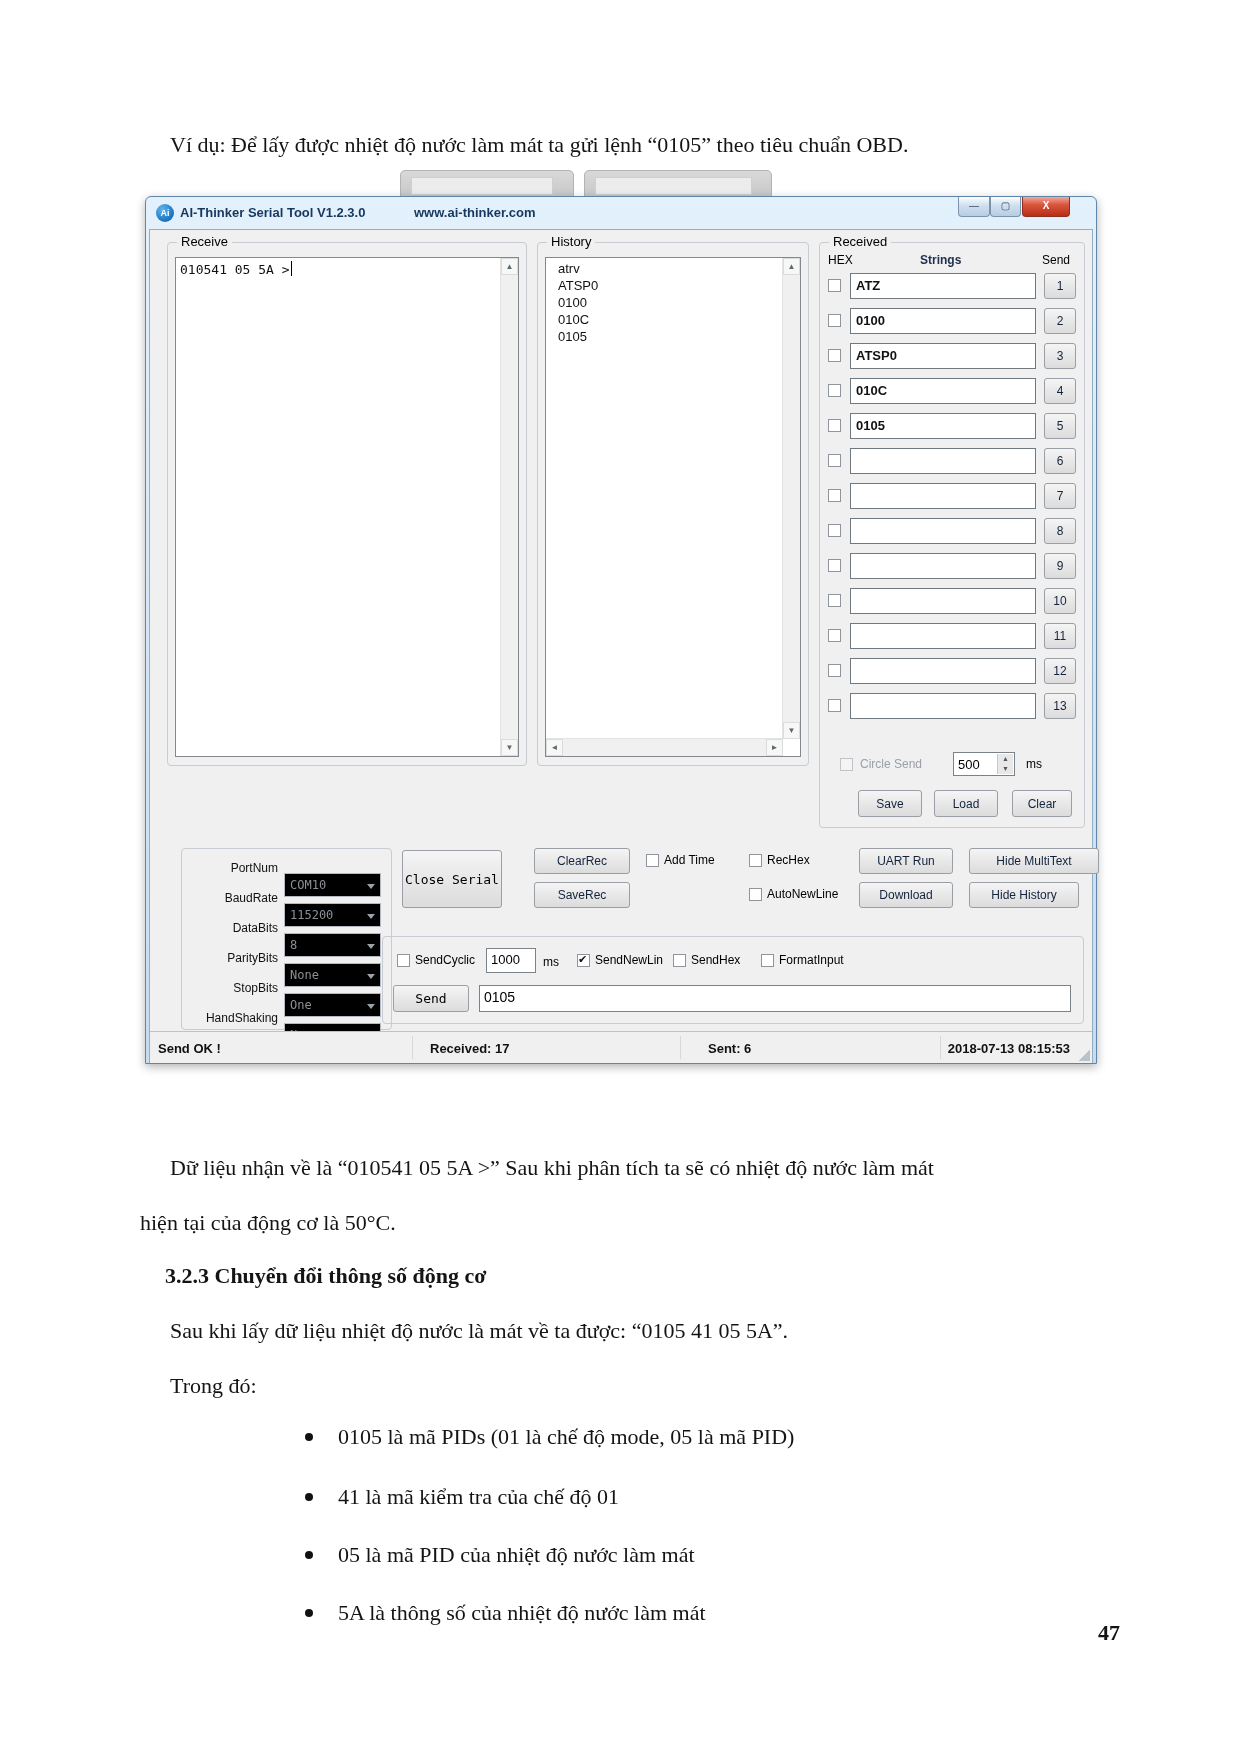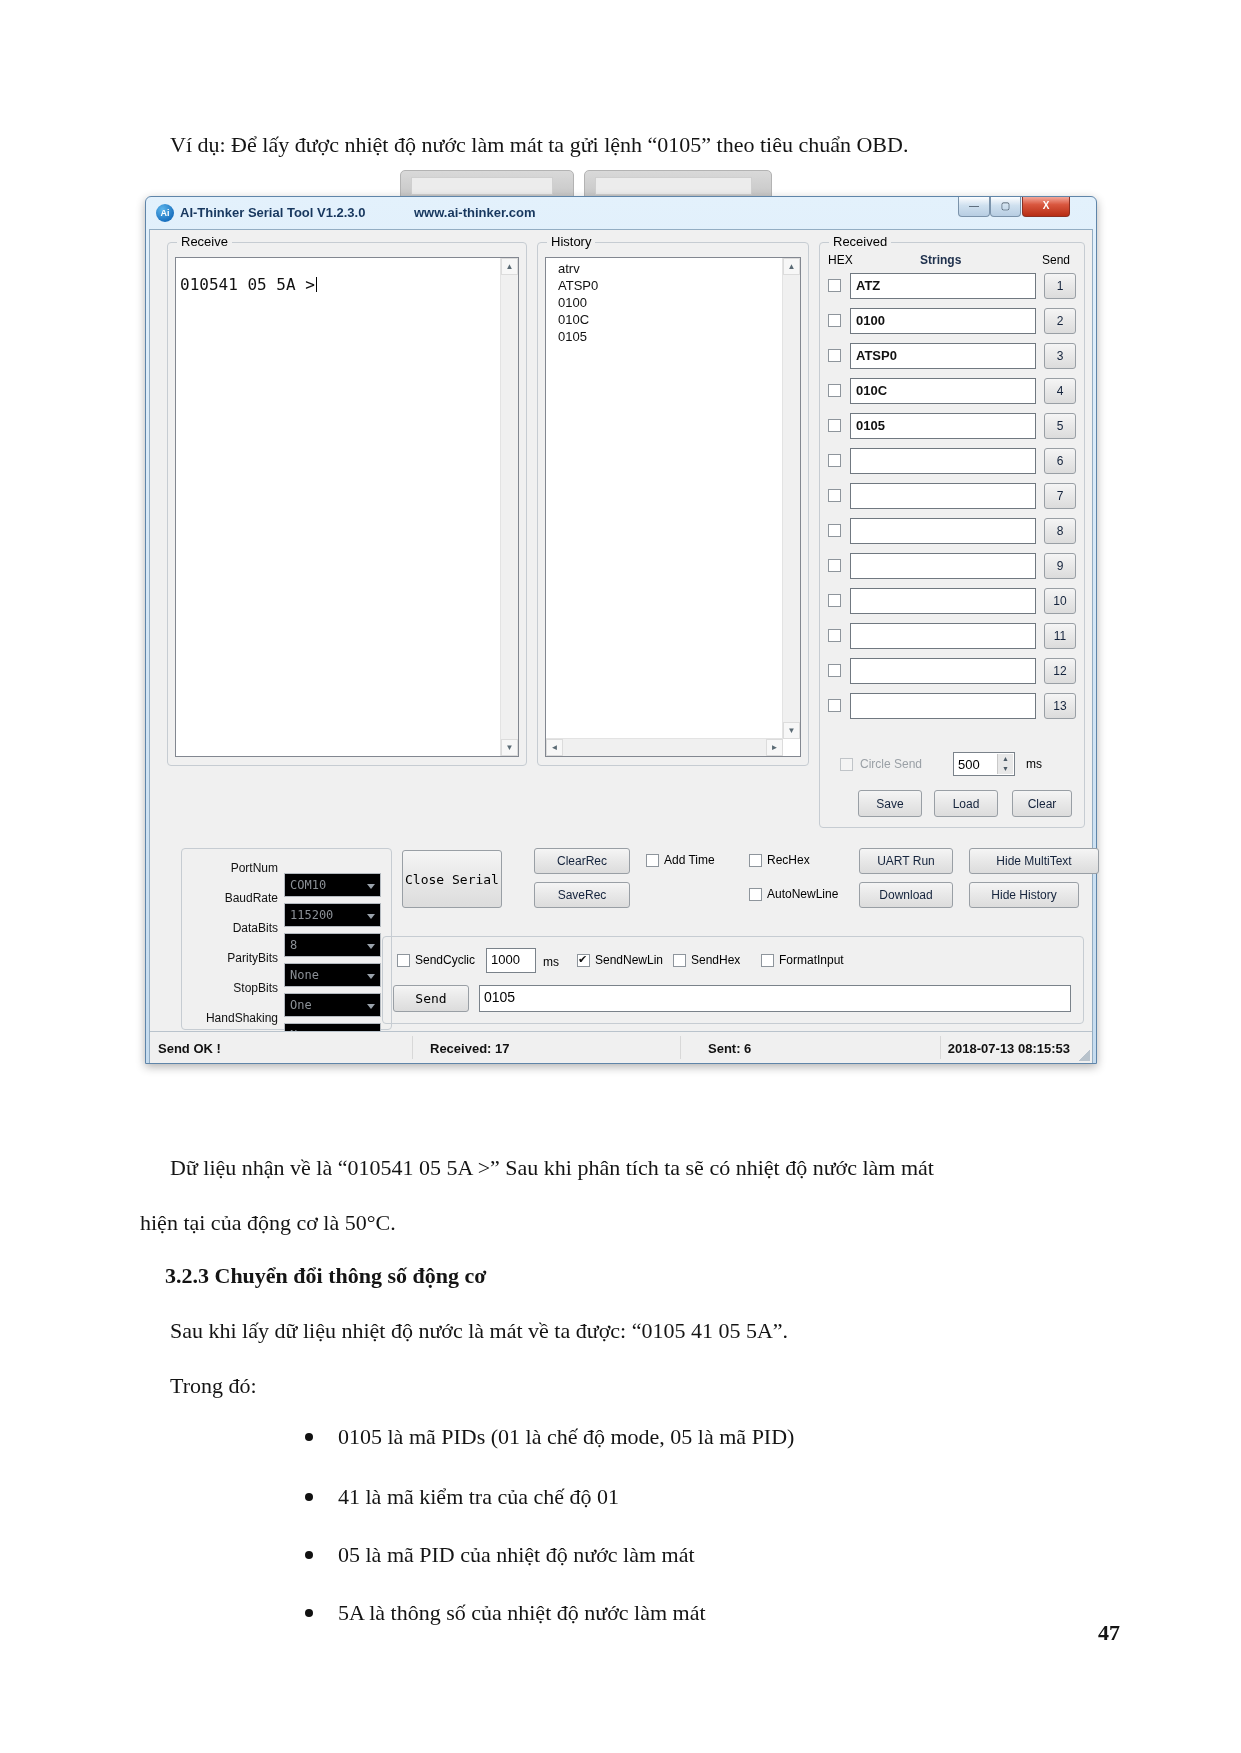--- a/index.html
+++ b/index.html
@@ -123,21 +123,21 @@
         <div class="cap-btn" style="right:57px;width:29px;">▢</div>
         <div class="cap-btn close" style="right:8px;width:46px;">X</div>
       </div>
     </div>
 
     <div id="client">
 
       <div class="grp" style="left:17px;top:12px;width:358px;height:522px;">
         <span class="grp-label">Receive</span>
         <div class="surface" style="left:7px;top:14px;right:7px;bottom:8px;">
-          <div class="mono" style="position:absolute;left:4px;top:17px;font-size:16px;white-space:pre;"><span>010541 05 5A &gt;</span><span class="caret"></span></div>
+          <div class="mono" style="position:absolute;left:4px;top:3px;font-size:13px;white-space:pre;"><span>010541 05 5A &gt;</span><span class="caret"></span></div>
           <div class="sb-v" style="right:0;top:0;bottom:0;">
             <div class="sb-arrow" style="top:0;">▲</div>
             <div class="sb-arrow" style="bottom:0;">▼</div>
           </div>
         </div>
       </div>
 
       <div class="grp" style="left:387px;top:12px;width:270px;height:522px;">
         <span class="grp-label">History</span>
         <div class="surface" style="left:7px;top:14px;right:7px;bottom:8px;">

